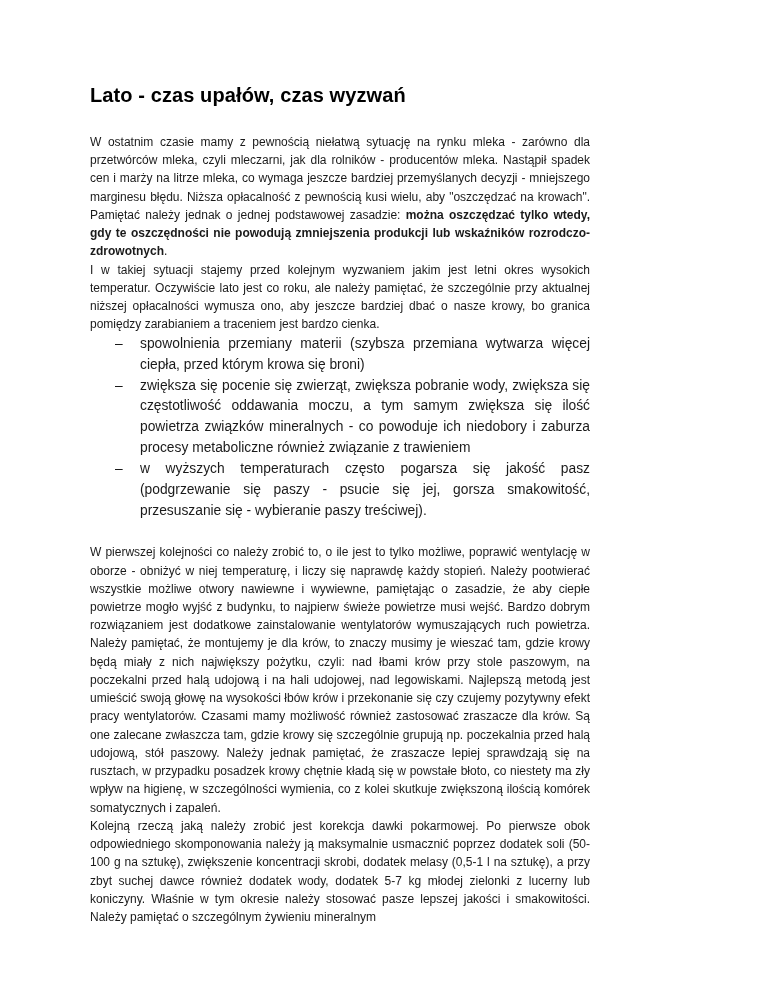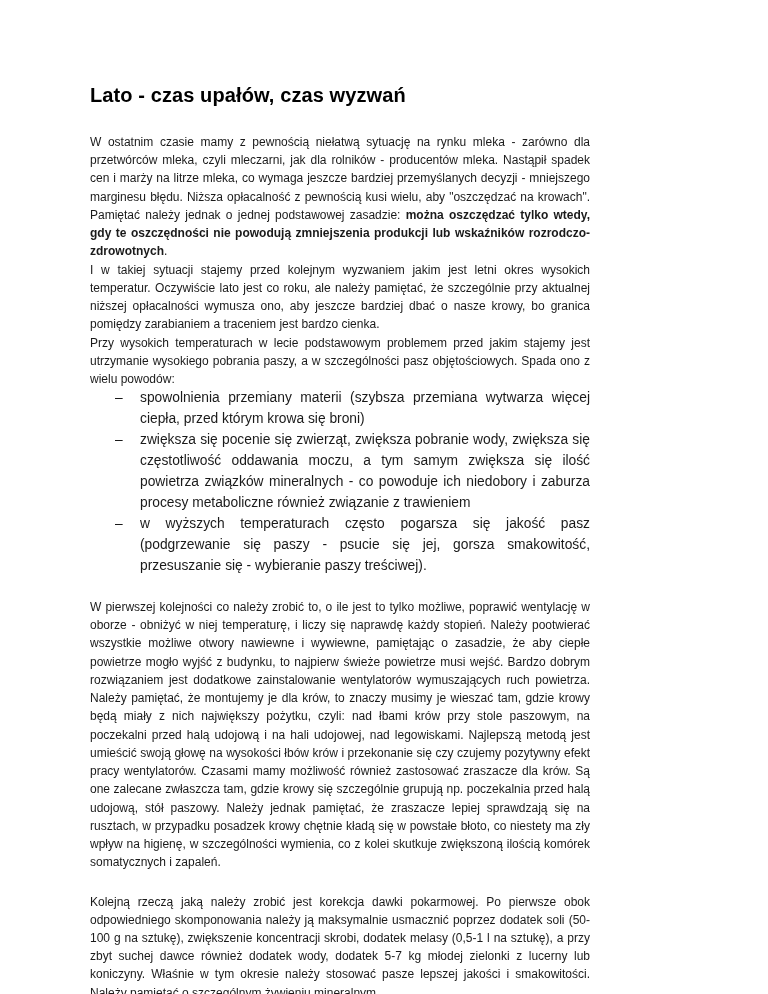--- a/index.html
+++ b/index.html
@@ -27,21 +27,20 @@
     color: #000000;
     letter-spacing: 0.1px;
   }
   p.body-par {
     font-size: 12px;
     line-height: 1.52;
     text-align: justify;
     margin: 0;
   }
   p.spaced-after {
-    margin-bottom: 21px;
   }
   p.body-par strong {
     font-weight: 700;
   }
   ul.dash-list {
     list-style: none;
     margin: 0 0 21px 0;
     padding: 0 0 0 25px;
   }
   ul.dash-list li {
@@ -61,21 +60,20 @@
 <body>
 
 <div class="page">
 
   <h1 class="doc-title">Lato - czas upałów, czas wyzwań</h1>
 
   <p class="body-par"><span>W ostatnim czasie mamy z pewnością niełatwą sytuację na rynku mleka - zarówno dla przetwórców mleka, czyli mleczarni, jak dla rolników - producentów mleka. Nastąpił spadek cen i marży na litrze mleka, co wymaga jeszcze bardziej przemyślanych decyzji - mniejszego marginesu błędu. Niższa opłacalność z pewnością kusi wielu, aby "oszczędzać na krowach". Pamiętać należy jednak o jednej podstawowej zasadzie: </span><strong>można oszczędzać tylko wtedy, gdy te oszczędności nie powodują zmniejszenia produkcji lub wskaźników rozrodczo-zdrowotnych</strong><span>.</span></p>
 
   <p class="body-par">I w takiej sytuacji stajemy przed kolejnym wyzwaniem jakim jest letni okres wysokich temperatur. Oczywiście lato jest co roku, ale należy pamiętać, że szczególnie przy aktualnej niższej opłacalności wymusza ono, aby jeszcze bardziej dbać o nasze krowy, bo granica pomiędzy zarabianiem a traceniem jest bardzo cienka.</p>
 
-  <p class="body-par">Przy wysokich temperaturach w lecie podstawowym problemem przed jakim stajemy jest utrzymanie wysokiego pobrania paszy, a w szczególności pasz objętościowych. Spada ono z wielu powodów:</p>
 
   <ul class="dash-list">
     <li>
       <span class="dash">–</span>
       <span class="li-text">spowolnienia przemiany materii (szybsza przemiana wytwarza więcej ciepła, przed którym krowa się broni)</span>
     </li>
     <li>
       <span class="dash">–</span>
       <span class="li-text">zwiększa się pocenie się zwierząt, zwiększa pobranie wody, zwiększa się częstotliwość oddawania moczu, a tym samym zwiększa się ilość powietrza związków mineralnych - co powoduje ich niedobory i zaburza procesy metaboliczne również związanie z trawieniem</span>
     </li>

